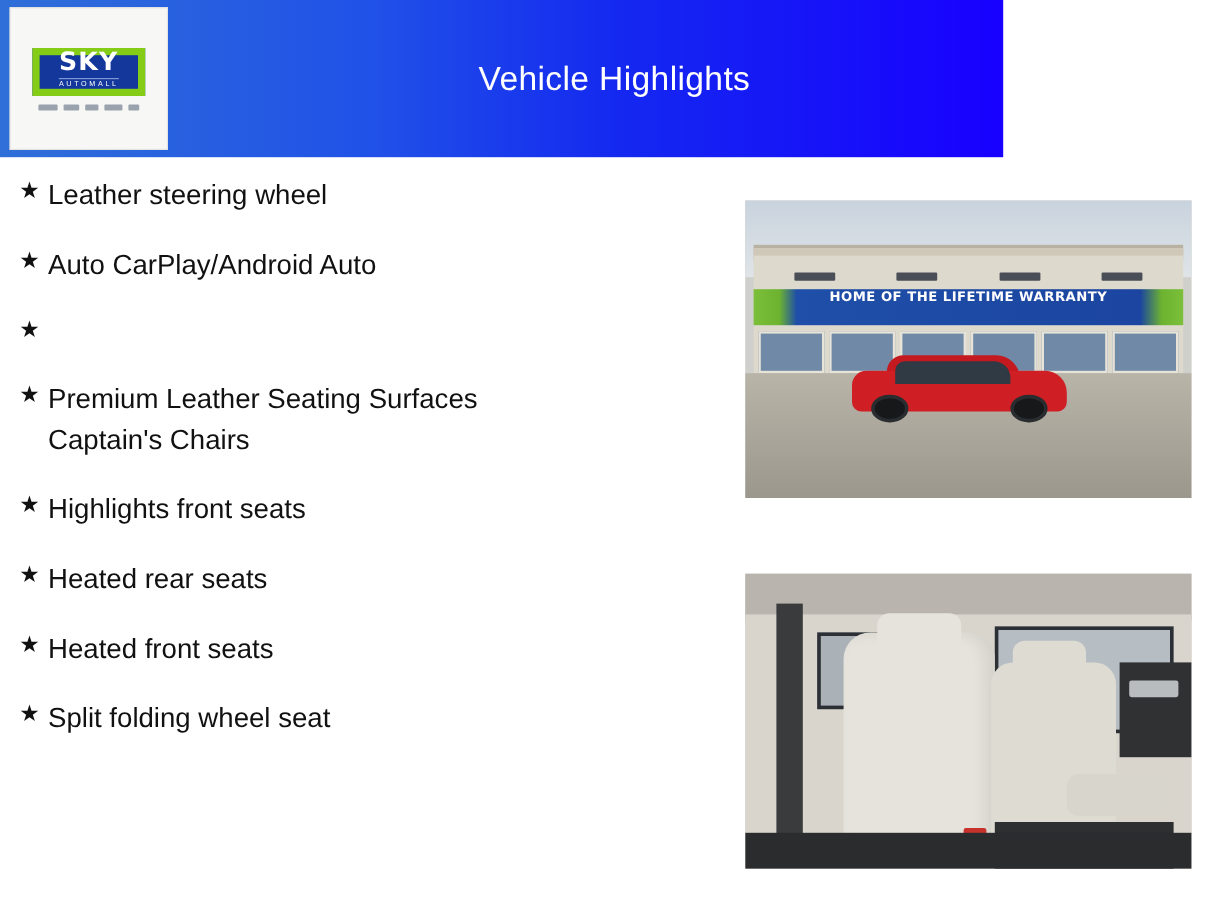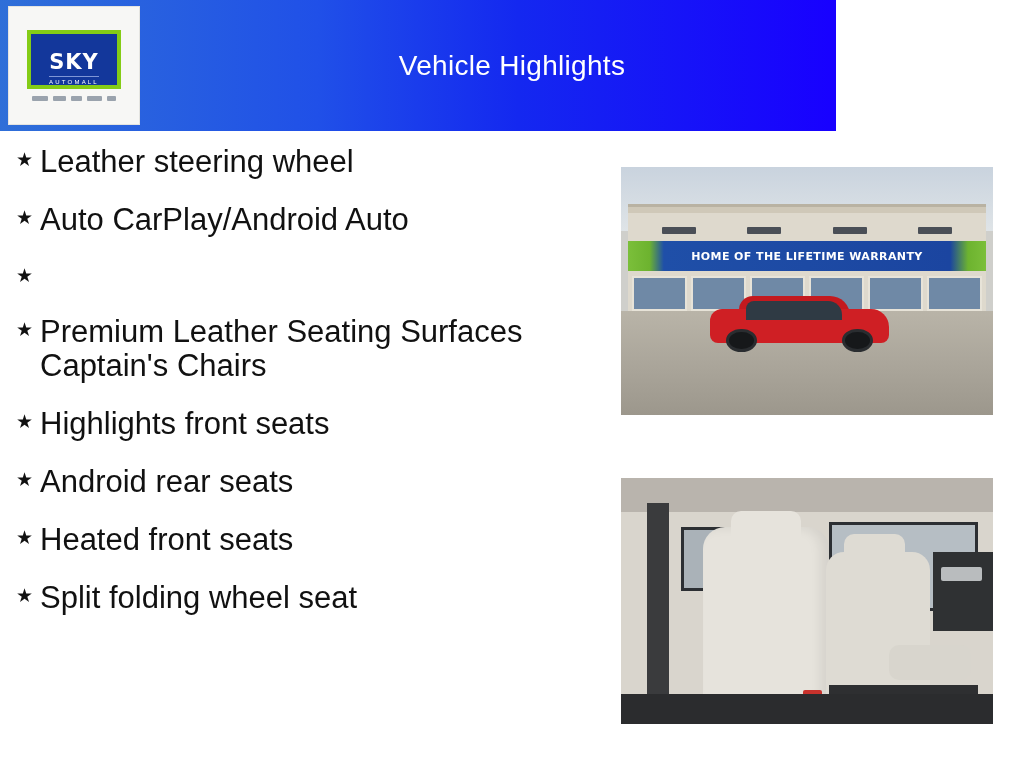--- a/index.html
+++ b/index.html
@@ -42,23 +42,23 @@
     left: 8px; top: 6px;
     width: 132px; height: 119px;
     background: #f7f7f5;
     border: 1px solid #e4e4e0;
     display: flex;
     flex-direction: column;
     align-items: center;
     justify-content: center;
   }
   .logo-badge {
-    width: 94px; height: 59px;
+    width: 94px; height: 40px;
     background: #13379b;
-    border: 4px solid #84cc16;
+    border: 6px solid #84cc16;
     display: flex;
     flex-direction: column;
     align-items: center;
     justify-content: flex-end;
     line-height: 1;
   }
   .logo-sky {
     color: #ffffff;
     font-size: 21px;
     font-weight: bold;
@@ -106,21 +106,21 @@
     width: 30px;
     flex: 0 0 30px;
     color: #111111;
     font-size: 19px;
     line-height: 30px;
     text-align: left;
     padding-left: 6px;
   }
   .bullet-text {
     color: #111111;
-    font-size: 31px;
+    font-size: 23px;
     line-height: 34px;
     font-weight: 400;
     white-space: pre-line;
   }
 
   
   .photo {
     position: absolute;
     overflow: hidden;
     background: #cfcfcb;
@@ -144,21 +144,21 @@
     background: #ded9cd;
     border-top: 6px solid #cfc8b8;
   }
   .roofline {
     position: absolute; left: 2%; top: 15%; width: 96%; height: 5%;
     background: #b9b2a2;
   }
   .banner {
     position: absolute; left: 2%; top: 30%; width: 96%; height: 12%;
     background: linear-gradient(90deg, #7bbf3a 0%, #6db32f 6%, #1f4fa8 10%, #1b45a0 90%, #6db32f 95%, #7bbf3a 100%);
-    display: flex; align-items: center; justify-content: center;
+    display: flex; align-items: flex-start; justify-content: center;
   }
   .banner-text {
     color: #ffffff;
     font-size: 11px;
     font-weight: bold;
     letter-spacing: 0.4px;
     font-family: "DejaVu Sans", sans-serif;
     white-space: nowrap;
   }
   .brandstrip {
@@ -304,21 +304,21 @@
       <div class="bullet-star">★</div>
       <div class="bullet-text">Premium Leather Seating Surfaces
 Captain's Chairs</div>
     </div>
     <div class="bullet">
       <div class="bullet-star">★</div>
       <div class="bullet-text">Highlights front seats</div>
     </div>
     <div class="bullet">
       <div class="bullet-star">★</div>
-      <div class="bullet-text">Android rear seats</div>
+      <div class="bullet-text">Heated rear seats</div>
     </div>
     <div class="bullet">
       <div class="bullet-star">★</div>
       <div class="bullet-text">Heated front seats</div>
     </div>
     <div class="bullet">
       <div class="bullet-star">★</div>
       <div class="bullet-text">Split folding wheel seat</div>
     </div>
   </div>

